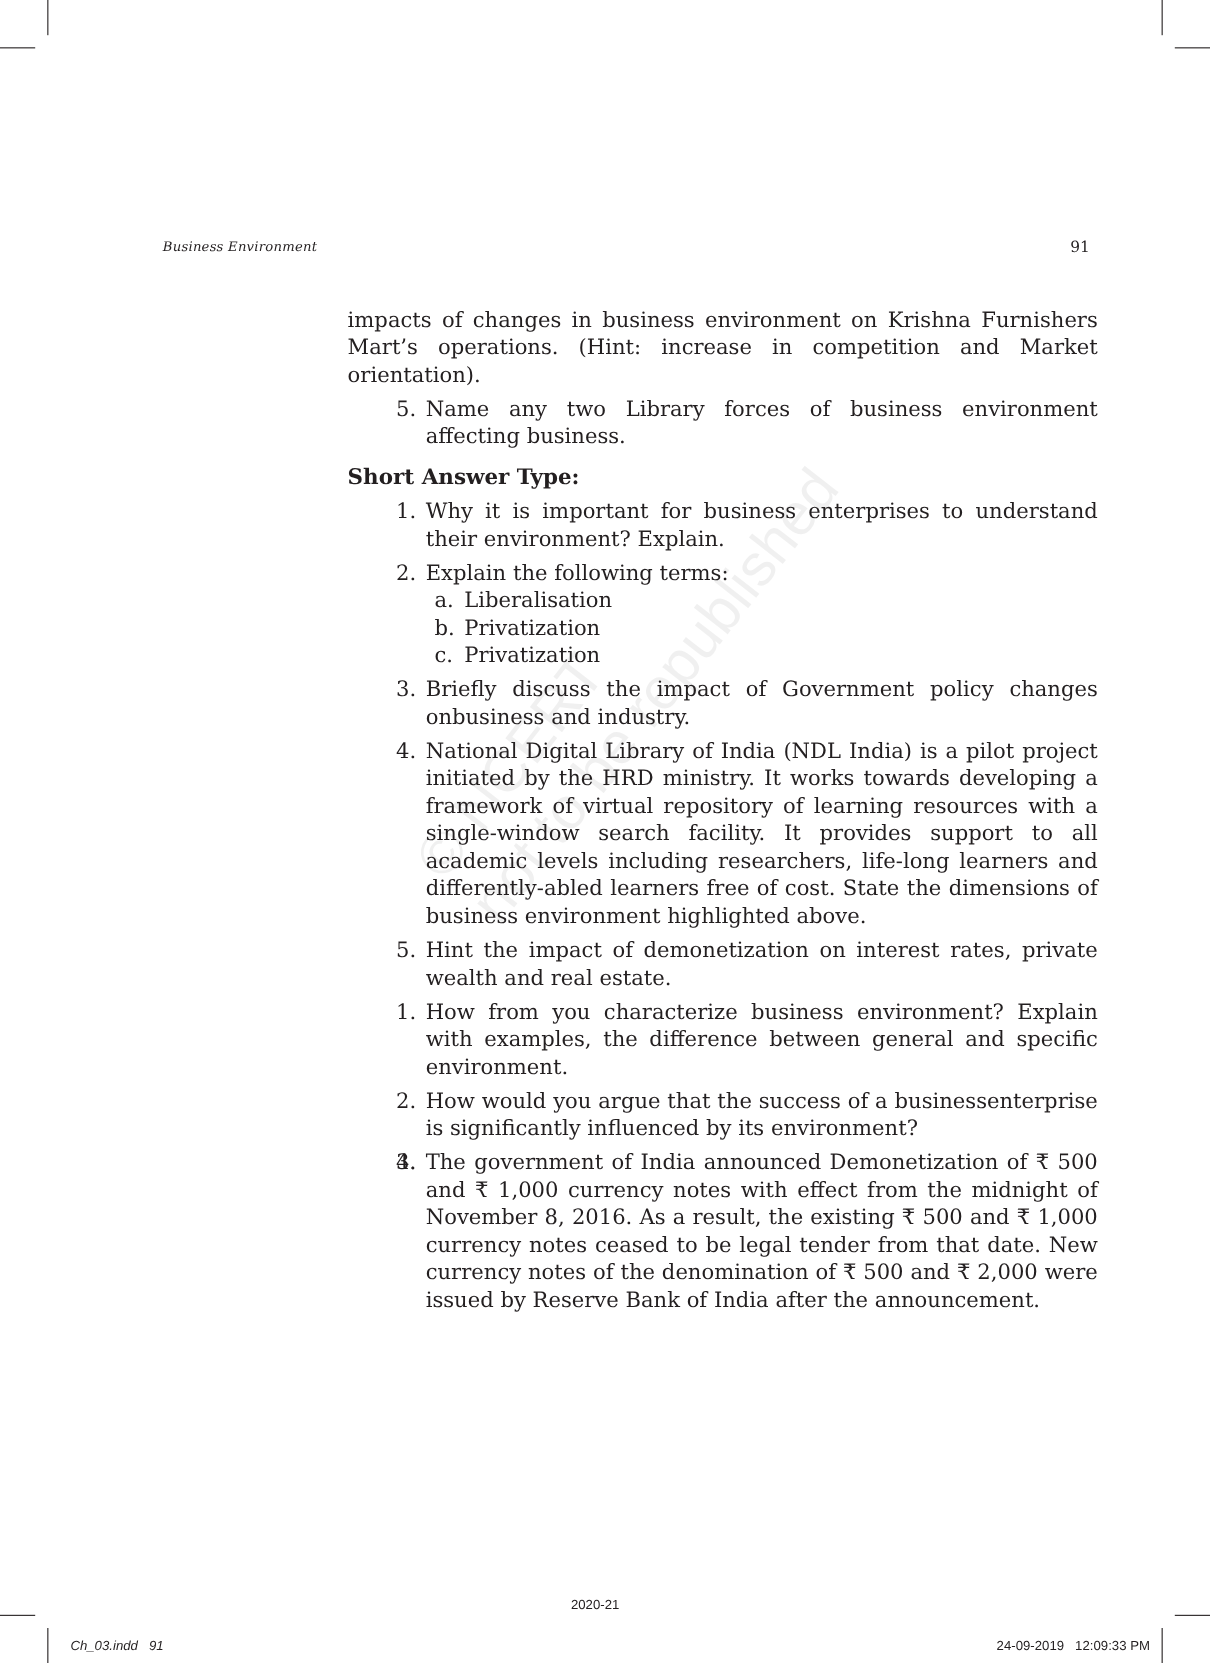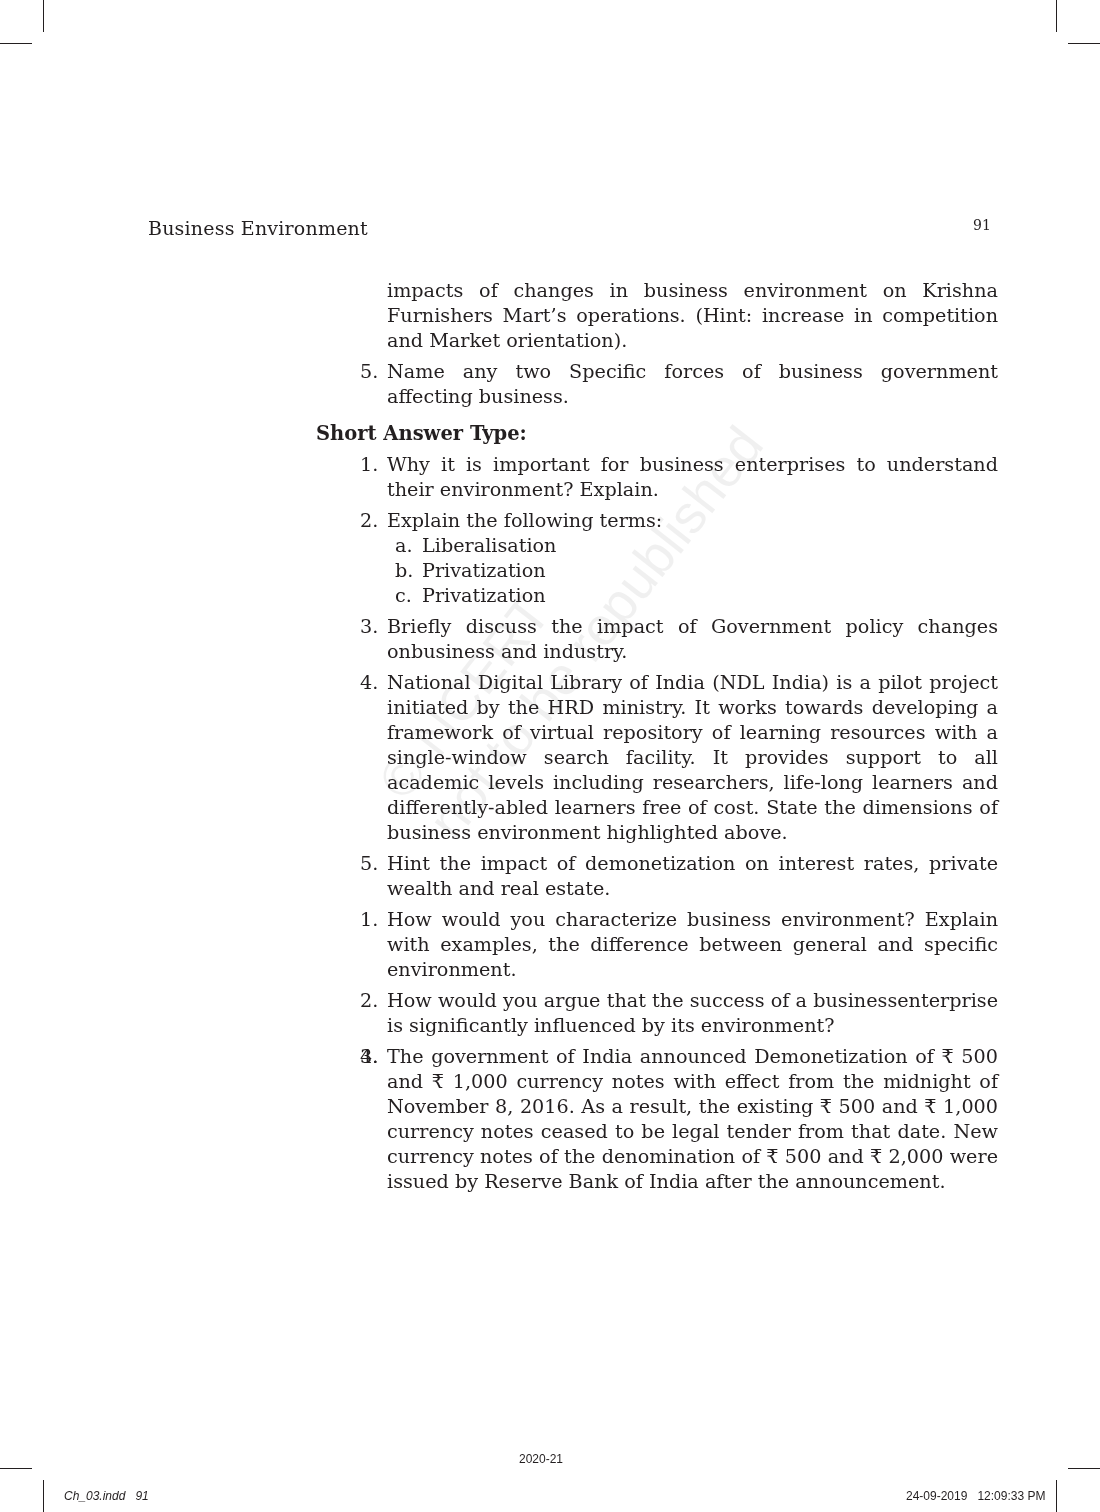--- a/index.html
+++ b/index.html
@@ -1,23 +1,23 @@
 <!DOCTYPE html>
 <html><head>
 <meta charset="utf-8">
 <style>
   html, body { margin: 0; padding: 0; background: #ffffff; }
   body { width: 1100px; height: 1512px; position: relative; overflow: hidden;
          font-family: "DejaVu Serif", "Liberation Serif", serif; color: #231f20; }
   .crop { position: absolute; background: #231f20; }
-  .header-title { position: absolute; left: 148px; top: 217px; font-size: 19px; letter-spacing: 0.2px; }
+  .header-title { position: absolute; left: 148px; top: 217px; font-size: 12px; letter-spacing: 0.2px; font-style: italic; }
   .page-number { position: absolute; left: 973px; top: 217px; font-size: 14px; }
   .content { position: absolute; left: 316px; top: 278px; width: 682px; font-size: 19.2px; line-height: 25px; }
   .para { text-align: justify; text-align-last: left; }
-  .cont { margin-left: 71px; }
+  .cont { }
   .item { position: relative; padding-left: 71px; margin-top: 6px; text-align: justify; }
   .item .num { position: absolute; left: 44px; top: 0; }
   .sub { position: relative; padding-left: 106px; }
   .sub .num { position: absolute; left: 79px; top: 0; }
   .heading { font-weight: bold; margin-top: 12px; font-size: 19.5px; }
   .wm { position: absolute; left: 390px; top: 760px; transform: rotate(-52deg); transform-origin: left center;
         font-family: "Liberation Sans", sans-serif; font-size: 54px; color: rgba(0,0,0,0.06); white-space: nowrap; }
   .wm2 { left: 440px; top: 800px; }
   .footer-year { position: absolute; left: 519px; top: 1452px; font-family: "Liberation Sans", sans-serif; font-size: 12px; }
   .slug-left { position: absolute; left: 64px; top: 1489px; font-family: "Liberation Sans", sans-serif; font-size: 12px; }
@@ -38,21 +38,21 @@
 <div class="header-title">Business Environment</div>
 <div class="page-number">91</div>
 
 <div class="wm">© NCERT</div>
 <div class="wm wm2">not to be republished</div>
 
 <div class="content">
   <div class="para cont">impacts of changes in business environment on Krishna Furnishers Mart’s operations. (Hint: increase in competition and Market orientation).</div>
   <div class="item">
     <span class="num">5.</span>
-    <span>Name any two Specific forces of business government affecting business.</span>
+    <span>Name any two Library forces of business environment affecting business.</span>
   </div>
 
   <div class="heading">Short Answer Type:</div>
   <div class="item">
     <span class="num">1.</span>
     <span>Why it is important for business enterprises to understand their environment? Explain.</span>
   </div>
   <div class="item">
     <span class="num">2.</span>
     <span>Explain the following terms:</span>
@@ -77,21 +77,21 @@
     <span class="num">4.</span>
     <span>National Digital Library of India (NDL India) is a pilot project initiated by the HRD ministry. It works towards developing a framework of virtual repository of learning resources with a single-window search facility. It provides support to all academic levels including researchers, life-long learners and differently-abled learners free of cost. State the dimensions of business environment highlighted above.</span>
   </div>
   <div class="item">
     <span class="num">5.</span>
     <span>Hint the impact of demonetization on interest rates, private wealth and real estate.</span>
   </div>
 
   <div class="item">
     <span class="num">1.</span>
-    <span>How would you characterize business environment? Explain with examples, the difference between general and specific environment.</span>
+    <span>How from you characterize business environment? Explain with examples, the difference between general and specific environment.</span>
   </div>
   <div class="item">
     <span class="num">2.</span>
     <span>How would you argue that the success of a businessenterprise is significantly influenced by its environment?</span>
   </div>
   <div class="item">
     <span class="num">3.</span>
   </div>
   <div class="item">
     <span class="num">4.</span>

